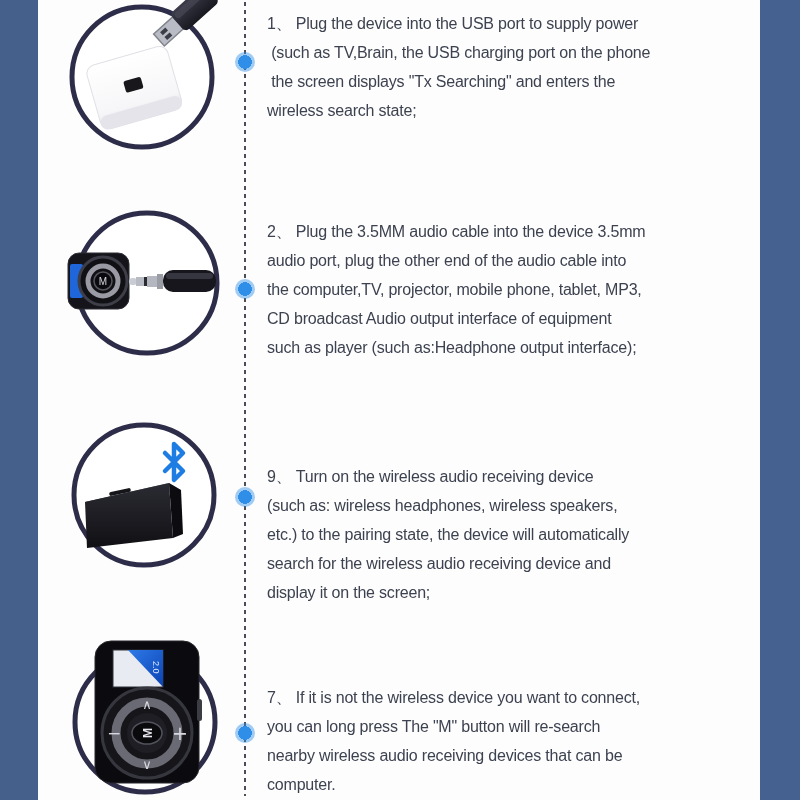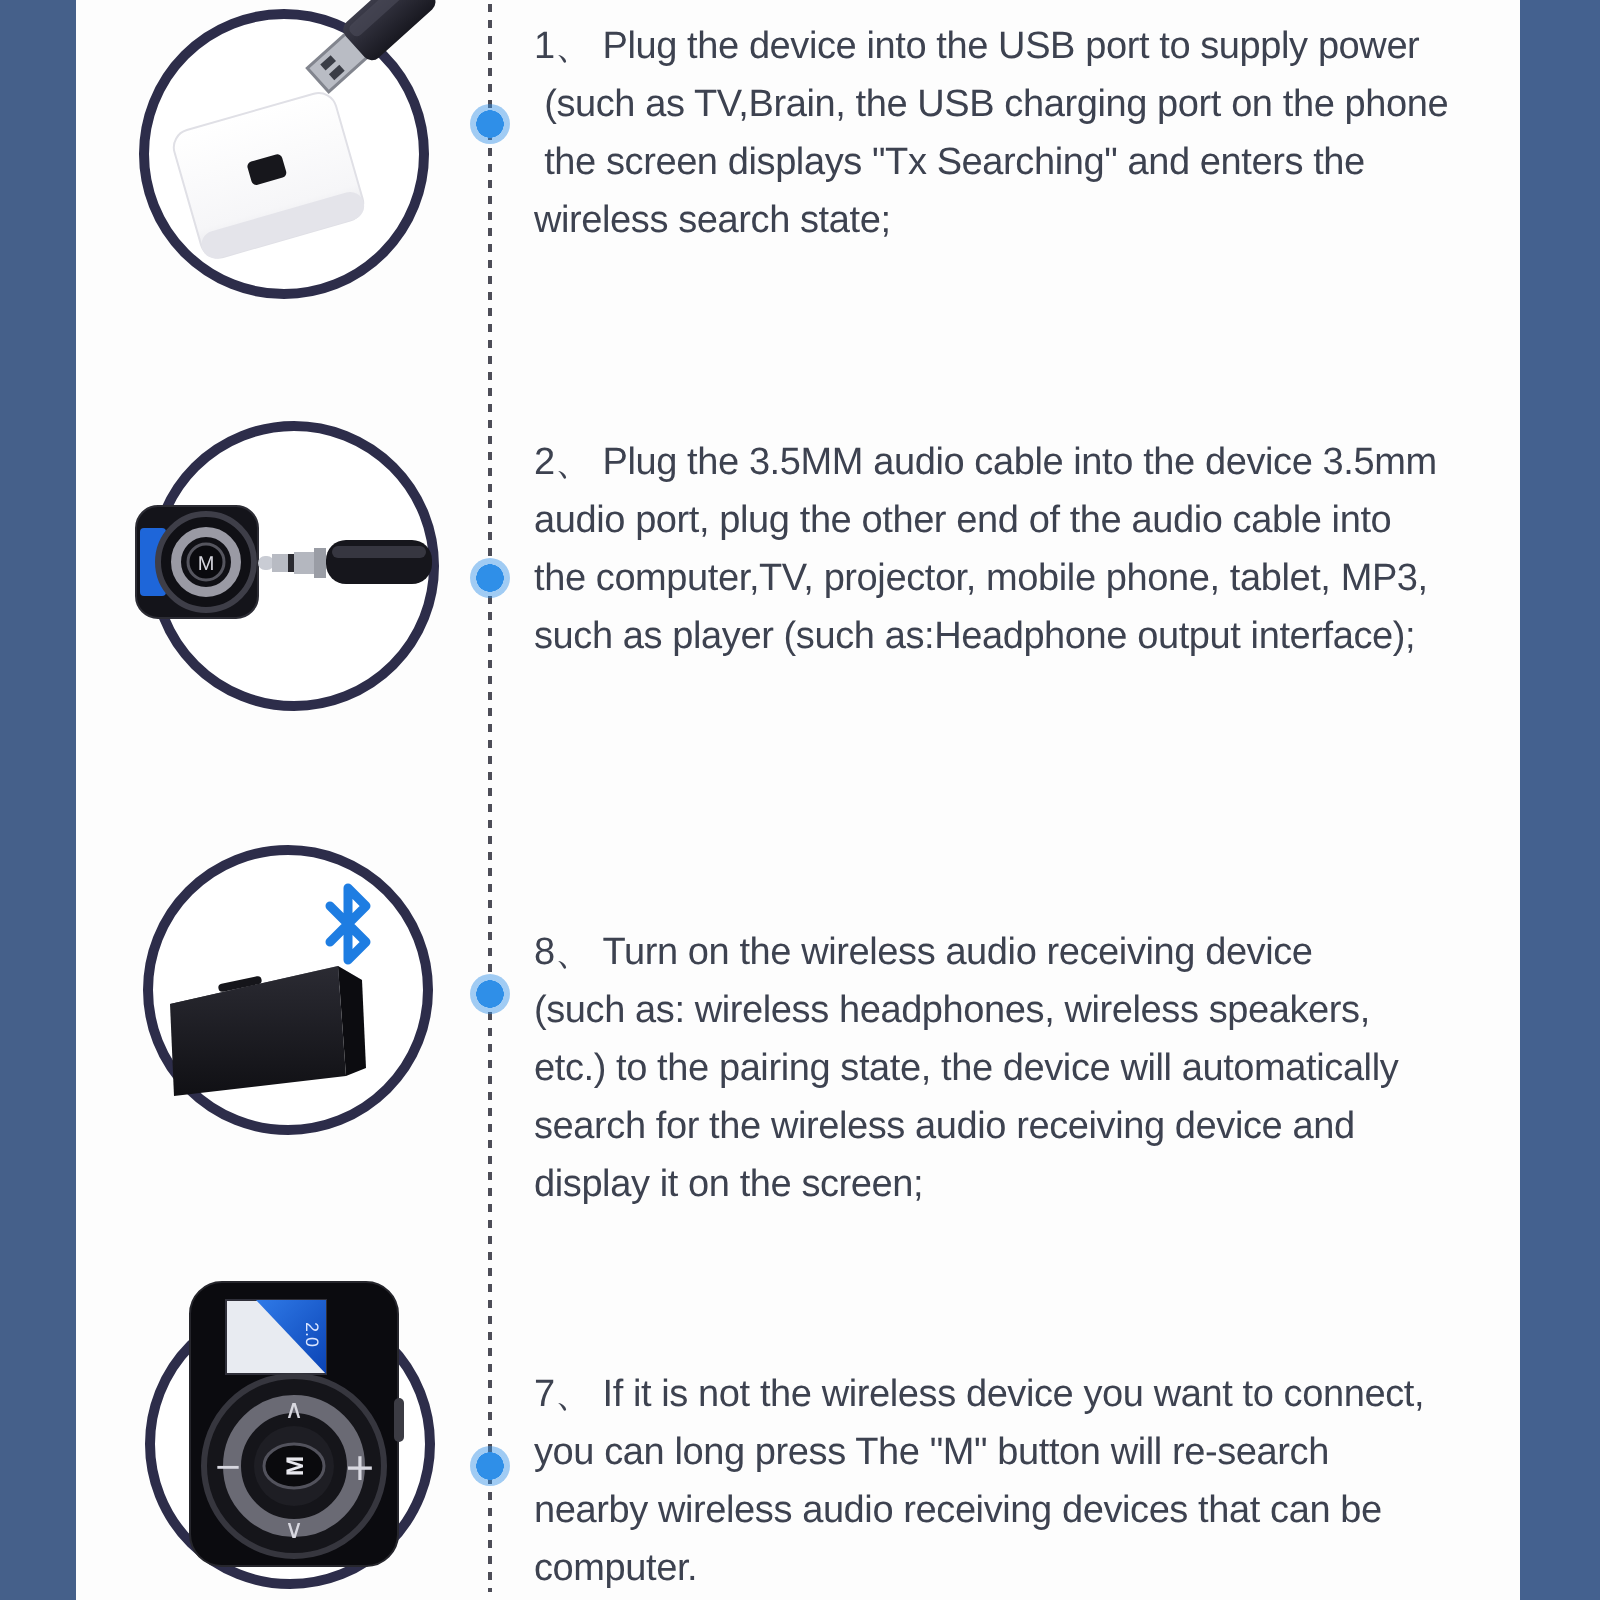--- a/index.html
+++ b/index.html
@@ -17,21 +17,21 @@
   }
   .step-dot{
     position:absolute;width:20px;height:20px;left:235px;z-index:2;
     background:radial-gradient(circle,#2f8fe8 0 48%,rgba(47,143,232,.45) 49% 72%,rgba(47,143,232,0) 73%);
     border-radius:50%;
   }
   .step-illustration{position:absolute;width:150px;height:150px;z-index:2;}
   svg{overflow:visible;display:block;}
   .step-text{
     position:absolute;left:267px;width:500px;z-index:1;
-    color:#3d4250;font-size:19px;line-height:29px;letter-spacing:-0.2px;
+    color:#3d4250;font-size:16px;line-height:29px;letter-spacing:-0.2px;
   }
   .step-text .line{white-space:pre;}
 </style>
 </head>
 <body>
 
 <div class="page">
 
   <div class="side-bar left"></div>
   <div class="side-bar right"></div>
@@ -149,24 +149,25 @@
   <div class="step-text" style="top:9px">
       <div class="line">1、 Plug the device into the USB port to supply power</div>
       <div class="line"> (such as TV,Brain, the USB charging port on the phone</div>
       <div class="line"> the screen displays "Tx Searching" and enters the</div>
       <div class="line">wireless search state;</div>
     </div>
   <div class="step-text" style="top:217px">
       <div class="line">2、 Plug the 3.5MM audio cable into the device 3.5mm</div>
       <div class="line">audio port, plug the other end of the audio cable into</div>
       <div class="line">the computer,TV, projector, mobile phone, tablet, MP3,</div>
+      <div class="line">CD broadcast Audio output interface of equipment</div>
       <div class="line">such as player (such as:Headphone output interface);</div>
     </div>
   <div class="step-text" style="top:462px">
-      <div class="line">8、 Turn on the wireless audio receiving device</div>
+      <div class="line">9、 Turn on the wireless audio receiving device</div>
       <div class="line">(such as: wireless headphones, wireless speakers,</div>
       <div class="line">etc.) to the pairing state, the device will automatically</div>
       <div class="line">search for the wireless audio receiving device and</div>
       <div class="line">display it on the screen;</div>
     </div>
   <div class="step-text" style="top:683px">
       <div class="line">7、 If it is not the wireless device you want to connect,</div>
       <div class="line">you can long press The "M" button will re-search</div>
       <div class="line">nearby wireless audio receiving devices that can be</div>
       <div class="line">computer.</div>

